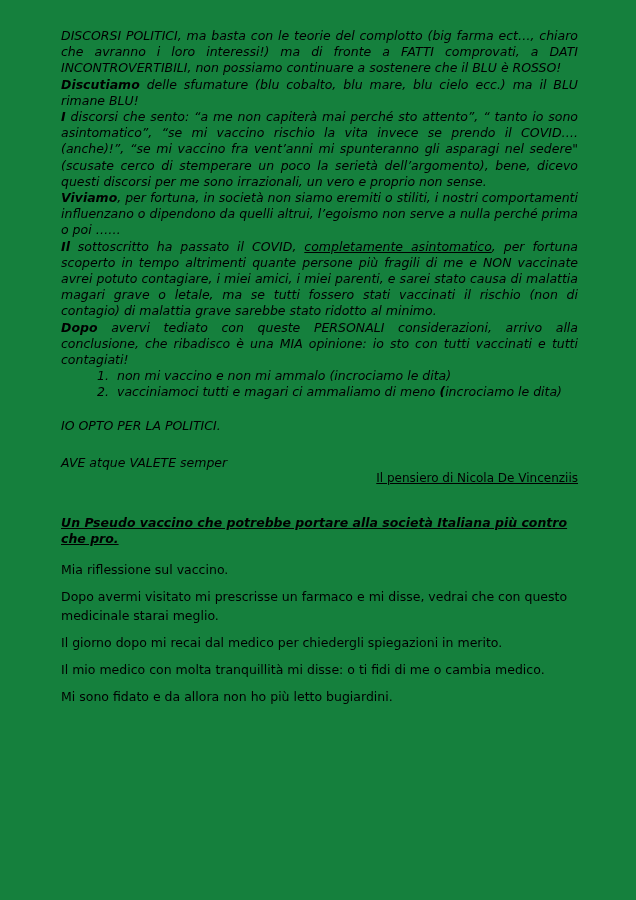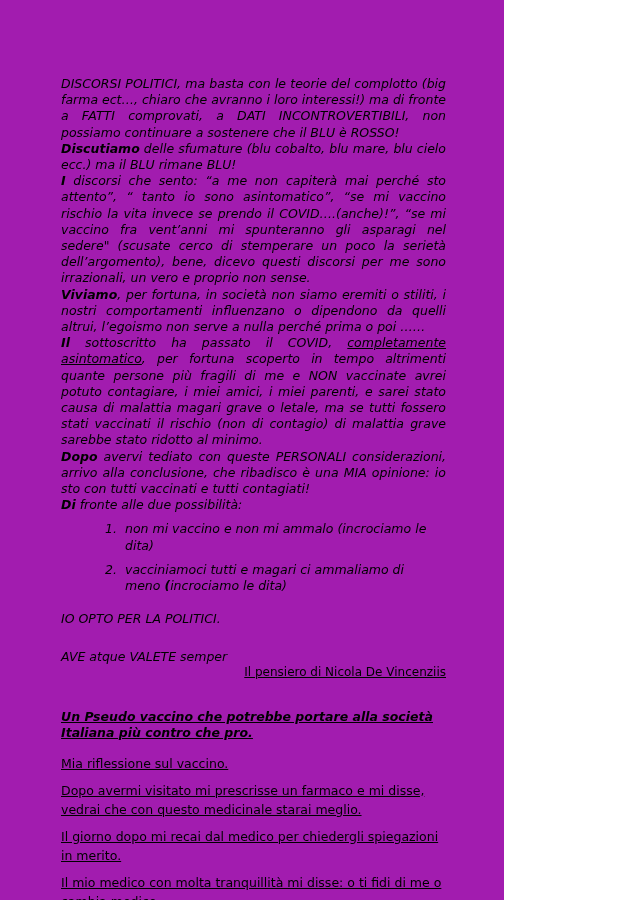--- a/index.html
+++ b/index.html
@@ -9,60 +9,59 @@
   }
   body {
     width: 636px;
     height: 900px;
     overflow: hidden;
     color: #000000;
     font-family: "DejaVu Sans", "Liberation Sans", sans-serif;
   }
   .page {
     box-sizing: border-box;
-    width: 504px;
+    width: 636px;
     height: 900px;
-    padding: 76px 58px 20px 61px;
-    background: #a21caf;
+    padding: 28px 58px 20px 61px;
+    background: #15803d;
   }
   
   .sec1 {
     font-style: italic;
     font-size: 12.5px;
     line-height: 16.2px;
     text-align: justify;
   }
   .sec1 p { margin: 0; }
   .lead { font-weight: bold; }
   .u { text-decoration: underline; }
   .b { font-weight: bold; }
   ol.options {
     margin: 0;
     padding: 0 0 0 52px;
     list-style: decimal;
     text-align: left;
   }
-  ol.options li { margin: 8px; padding-left: 4px; }
+  ol.options li { margin: 0; padding-left: 4px; }
   .conclusion { margin-top: 17px !important; }
   .farewell   { margin-top: 21px !important; }
   .attribution {
     margin: 24px 0 0 0;
     font-style: normal;
     font-size: 12px;
     line-height: 15px;
     text-decoration: underline;
     text-align: right;
   }
   
   .sec2 {
     font-style: normal;
     font-size: 12.5px;
     line-height: 19px;
     text-align: left;
-    text-decoration: underline;
   }
   .sec2 .heading {
     margin: 29px 0 13px 0;
     font-weight: bold;
     font-style: italic;
     font-size: 12.5px;
     line-height: 16px;
     text-decoration: underline;
   }
   .sec2 p { margin: 0 0 8px 0; }
@@ -79,21 +78,20 @@
     <p><span class="lead">Discutiamo</span><span> delle sfumature (blu cobalto, blu mare, blu cielo ecc.) ma il BLU rimane BLU!</span></p>
 
     <p><span class="lead">I</span><span> discorsi che sento: “a me non capiterà mai perché sto attento”, “ tanto io sono asintomatico”, “se mi vaccino rischio la vita invece se prendo il COVID….(anche)!”, “se mi vaccino fra vent’anni mi spunteranno gli asparagi nel sedere" (scusate cerco di stemperare un poco la serietà dell’argomento), bene, dicevo questi discorsi per me sono irrazionali, un vero e proprio non sense.</span></p>
 
     <p><span class="lead">Viviamo</span><span>, per fortuna, in società non siamo eremiti o stiliti, i nostri comportamenti influenzano o dipendono da quelli altrui, l’egoismo non serve a nulla perché prima o poi ……</span></p>
 
     <p><span class="lead">Il</span><span> sottoscritto ha passato il COVID, </span><span class="u">completamente asintomatico</span><span>, per fortuna scoperto in tempo altrimenti quante persone più fragili di me e NON vaccinate avrei potuto contagiare, i miei amici, i miei parenti, e sarei stato causa di malattia magari grave o letale, ma se tutti fossero stati vaccinati il rischio (non di contagio) di malattia grave sarebbe stato ridotto al minimo.</span></p>
 
     <p><span class="lead">Dopo</span><span> avervi tediato con queste PERSONALI considerazioni, arrivo alla conclusione, che ribadisco è una MIA opinione: io sto con tutti vaccinati e tutti contagiati!</span></p>
 
-    <p><span class="lead">Di</span><span> fronte alle due possibilità:</span></p>
 
     <ol class="options">
       <li>non mi vaccino e non mi ammalo (incrociamo le dita)</li>
       <li><span>vacciniamoci tutti e magari ci ammaliamo di meno </span><span class="b">(</span><span>incrociamo le dita)</span></li>
     </ol>
 
     <p class="conclusion">IO OPTO PER LA POLITICI.</p>
 
     <p class="farewell">AVE atque VALETE semper</p>
 

